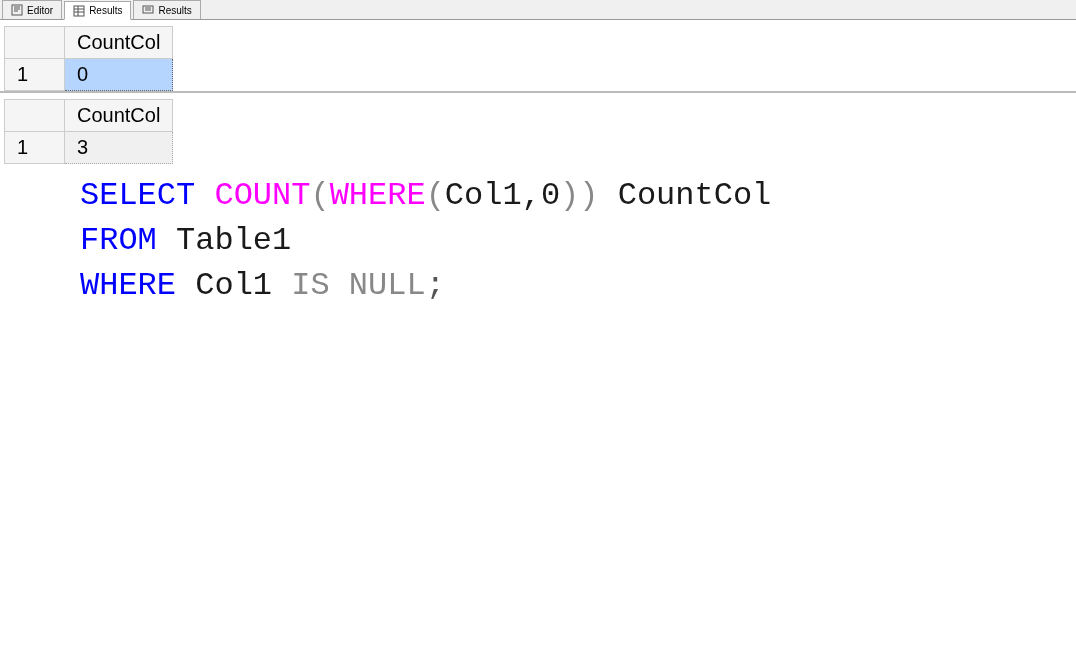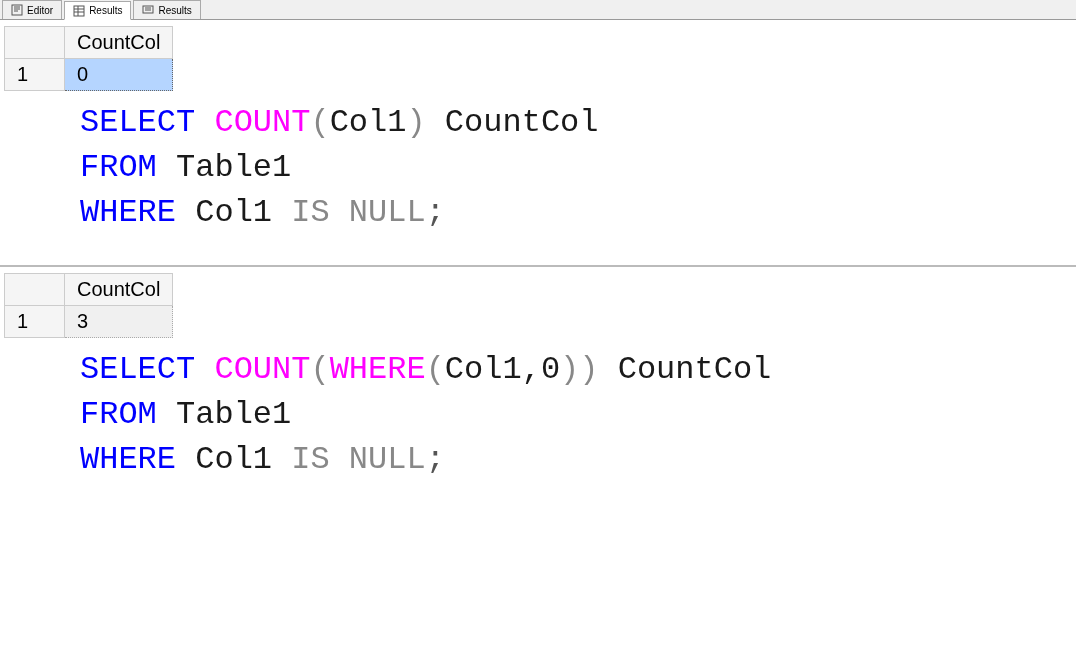--- a/index.html
+++ b/index.html
@@ -141,23 +141,20 @@
   <div class="result-grid">
     <div class="row">
       <div class="cell corner"></div>
       <div class="cell header">CountCol</div>
     </div>
     <div class="row">
       <div class="cell rownum">1</div>
       <div class="cell selected">0</div>
     </div>
   </div>
-  <div class="sql"><span class="kw">SELECT</span> <span class="fn">COUNT</span><span class="paren">(</span><span class="ident">Col1</span><span class="paren">)</span><span class="ident"> CountCol</span>
-<span class="kw">FROM</span><span class="ident"> Table1</span>
-<span class="kw">WHERE</span><span class="ident"> Col1 </span><span class="op">IS</span><span> </span><span class="op">NULL</span><span class="semi">;</span></div>
 </div>
 
 <div class="divider"></div>
 
 <div>
   <div class="result-grid">
     <div class="row">
       <div class="cell corner"></div>
       <div class="cell header">CountCol</div>
     </div>

